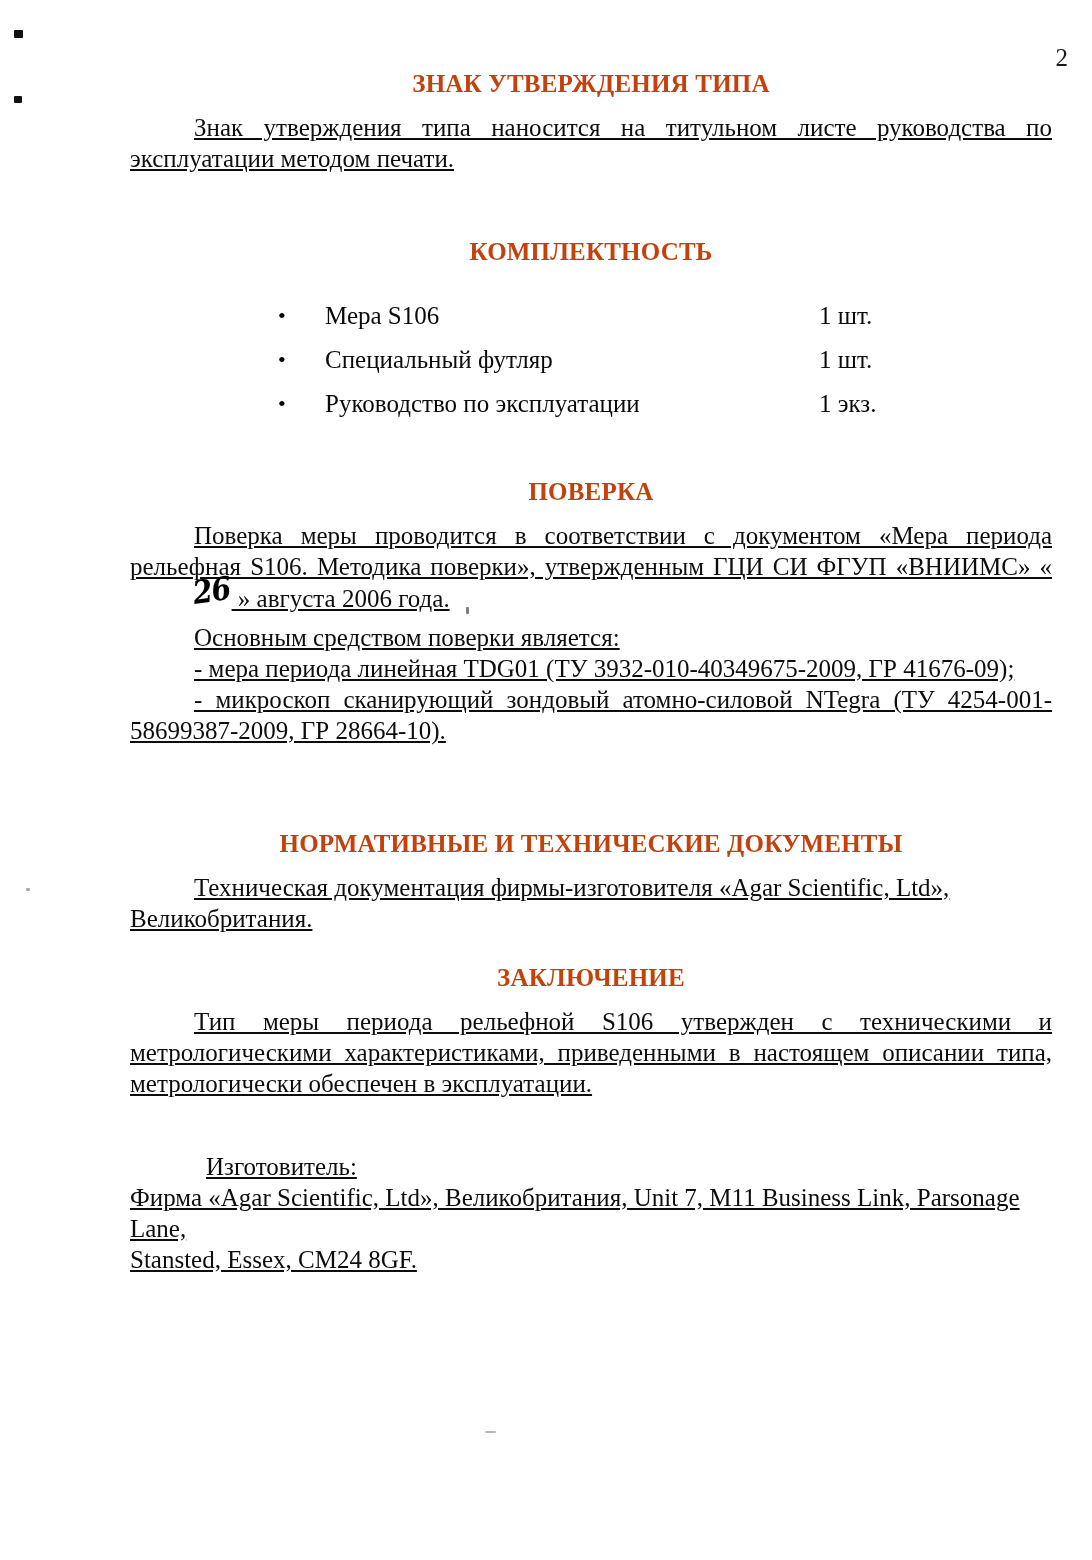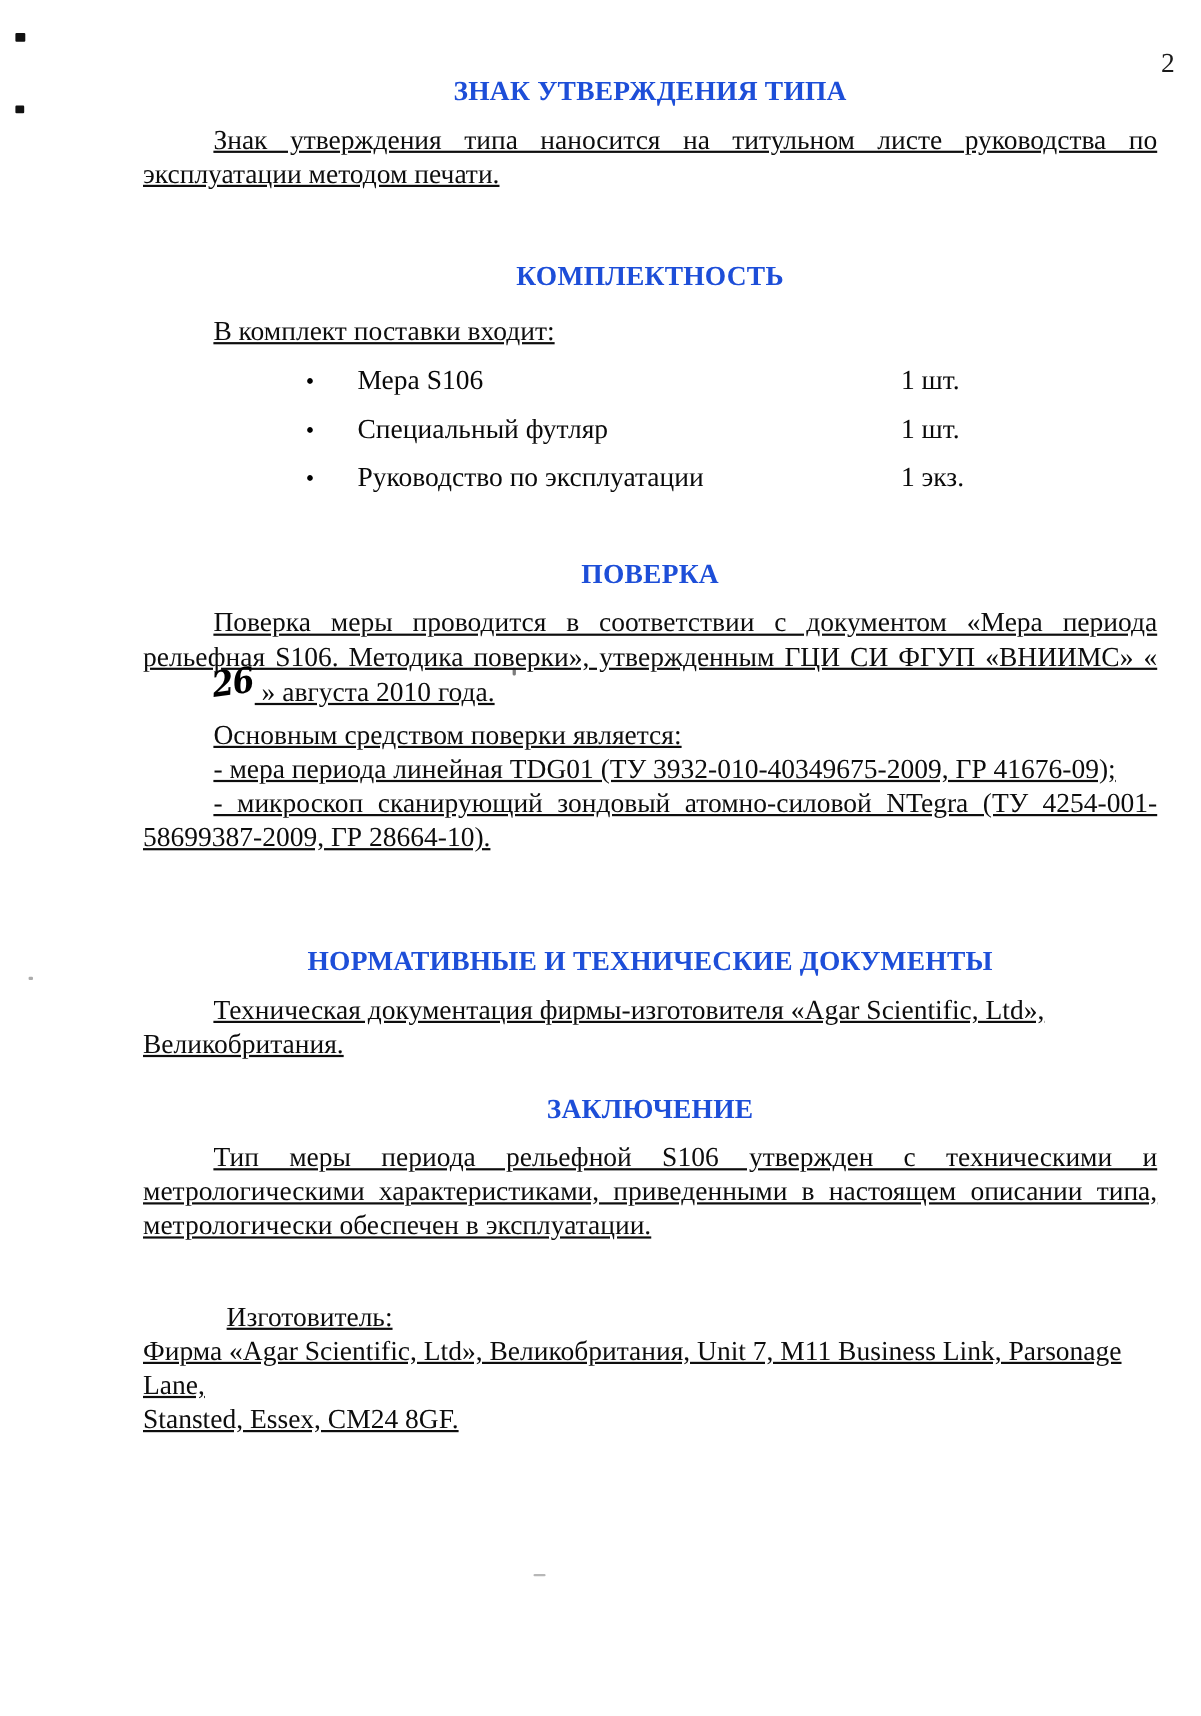--- a/index.html
+++ b/index.html
@@ -35,21 +35,21 @@
     left: 130px;
     top: 70px;
     width: 922px;
   }
 
   .heading {
     text-align: center;
     font-size: 25px;
     letter-spacing: 0.2px;
     margin: 0;
-    color: #1d4ed8;
+    color: #c2410c;
   }
 
   .para {
     font-size: 25px;
     line-height: 31px;
     text-align: justify;
     text-justify: inter-word;
     margin: 0;
     color: #0d0d0d;
     text-decoration: underline;
@@ -156,21 +156,20 @@
   <div class="column">
 
     <h2 class="heading">ЗНАК УТВЕРЖДЕНИЯ ТИПА</h2>
     <div class="sp-14"></div>
     <p class="para indent">Знак утверждения типа наносится на титульном листе руководства по эксплуатации методом печати.</p>
 
     <div class="sp-64"></div>
 
     <h2 class="heading">КОМПЛЕКТНОСТЬ</h2>
     <div class="sp-20"></div>
-    <p class="para left indent">В комплект поставки входит:</p>
 
     <div class="sp-8"></div>
 
     <ul class="kit-list">
       <li class="kit-row">
         <span class="kit-bullet">•</span>
         <span class="kit-label">Мера S106</span>
         <span class="kit-qty">1 шт.</span>
       </li>
       <li class="kit-row">
@@ -183,21 +182,21 @@
         <span class="kit-label">Руководство по эксплуатации</span>
         <span class="kit-qty">1 экз.</span>
       </li>
     </ul>
 
     <div class="sp-52"></div>
 
     <h2 class="heading">ПОВЕРКА</h2>
     <div class="sp-14"></div>
 
-    <p class="para indent"><span>Поверка меры проводится в соответствии с документом «Мера периода рельефная S106. Методика поверки», утвержденным ГЦИ СИ ФГУП «ВНИИМС» «</span><span class="handwritten">26</span><span> » августа 2010 года.</span></p>
+    <p class="para indent"><span>Поверка меры проводится в соответствии с документом «Мера периода рельефная S106. Методика поверки», утвержденным ГЦИ СИ ФГУП «ВНИИМС» «</span><span class="handwritten">26</span><span> » августа 2006 года.</span></p>
 
     <div class="sp-8"></div>
 
     <p class="para left indent">Основным средством поверки является:</p>
     <p class="para left indent">- мера периода линейная TDG01 (ТУ 3932-010-40349675-2009, ГР 41676-09);</p>
     <p class="para indent">- микроскоп сканирующий зондовый атомно-силовой NTegra (ТУ 4254-001-58699387-2009, ГР 28664-10).</p>
 
     <div class="sp-20"></div>
 
 

